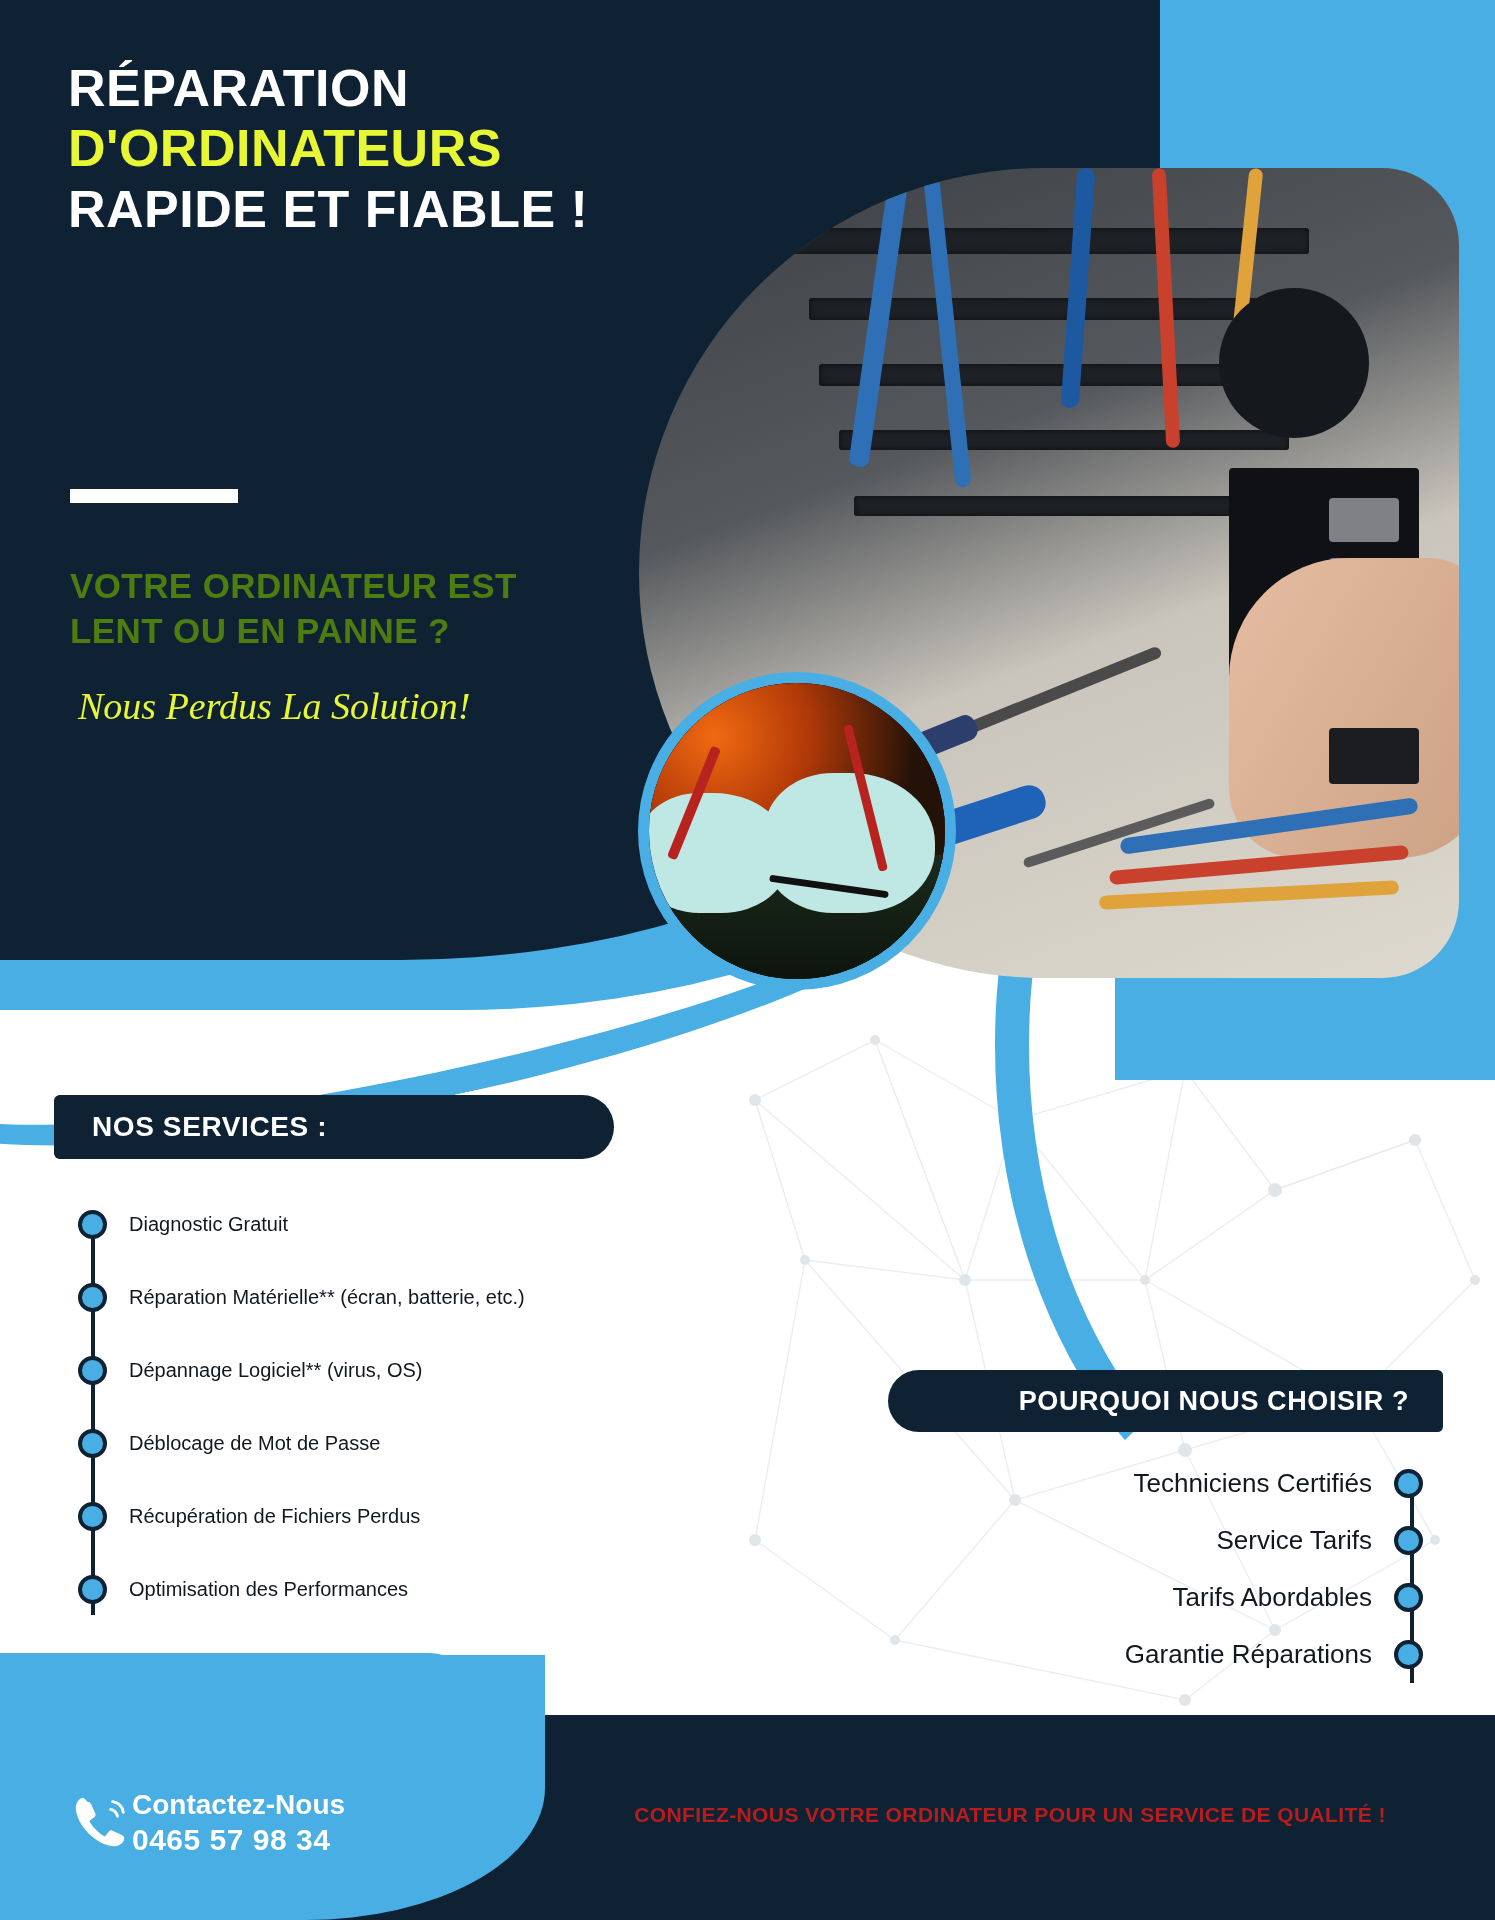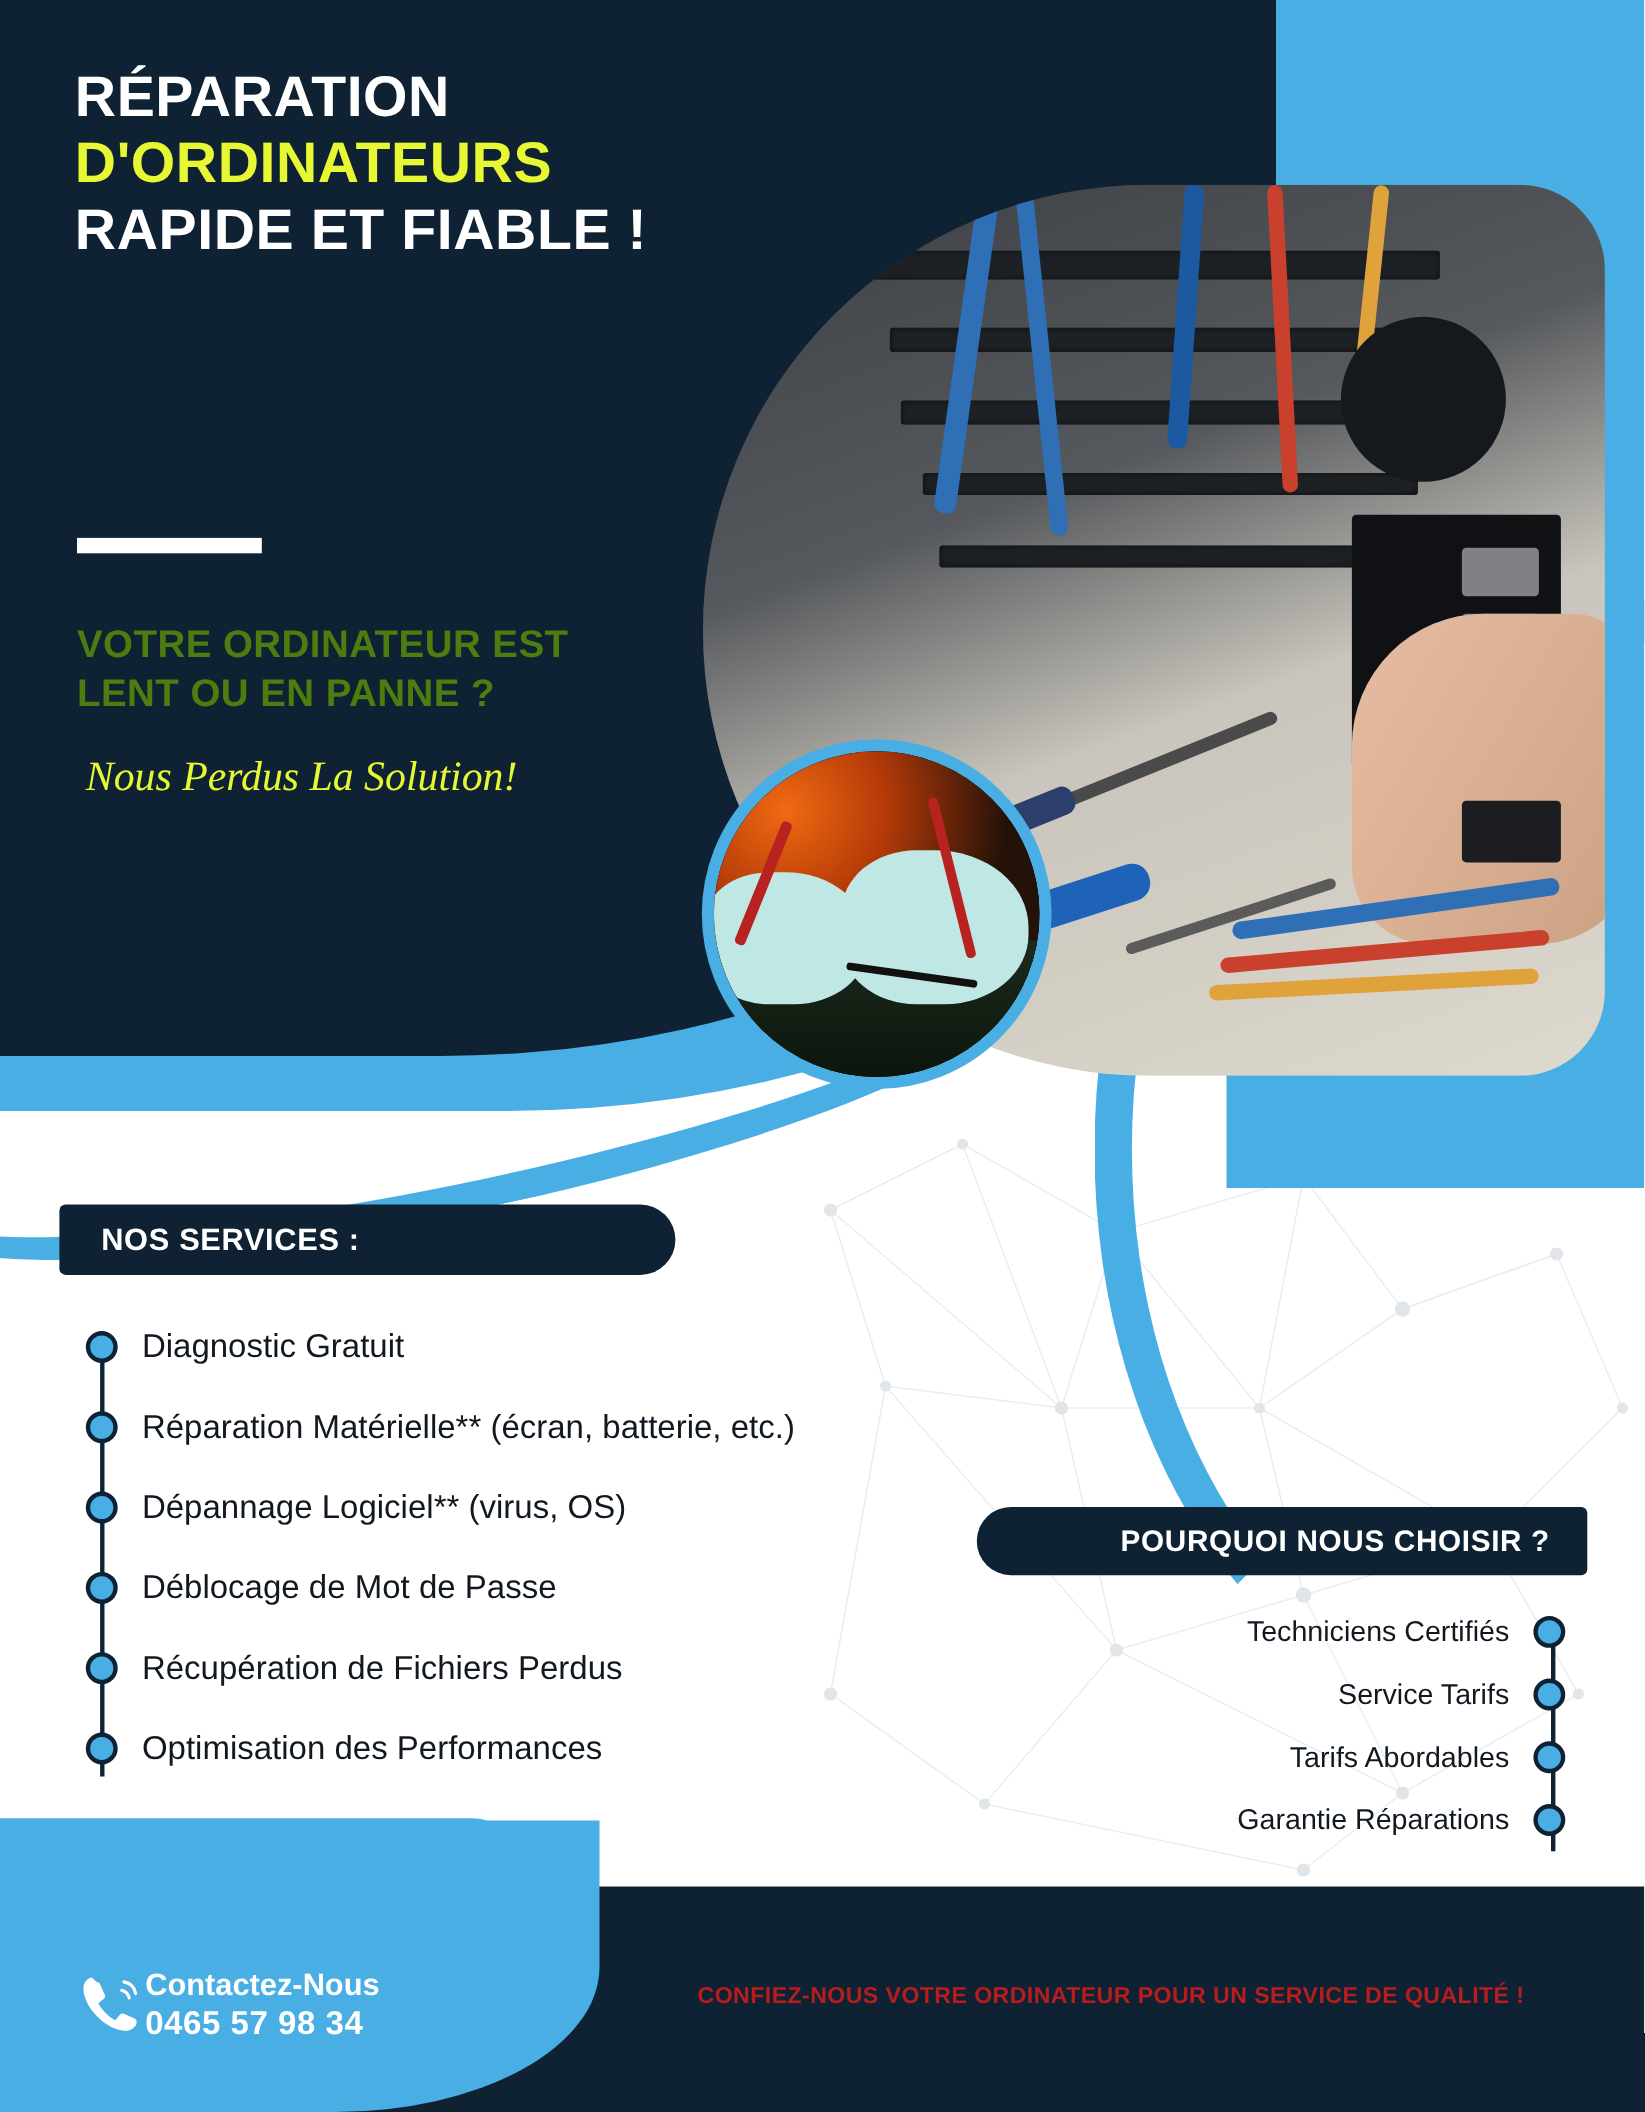--- a/index.html
+++ b/index.html
@@ -223,21 +223,21 @@
     position:absolute;
     left:91px; top:1215px;
     width:4px; height:400px;
     background:#0e2233;
     z-index:7;
   }
   .svc-item {
     position:relative;
     height:73px;
     display:flex; align-items:center;
-    font-size:30px;
+    font-size:20px;
     color:#111820;
   }
   .dot {
     width:21px; height:21px;
     border-radius:50%;
     background:#49aee4;
     border:4px solid #0e2233;
     margin-right:22px;
     flex:0 0 auto;
     box-sizing:content-box;

